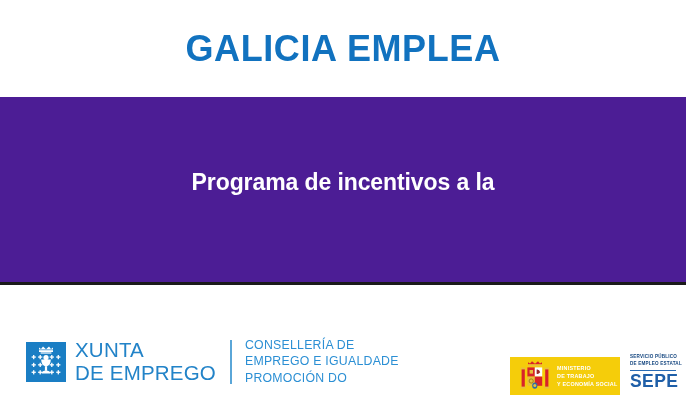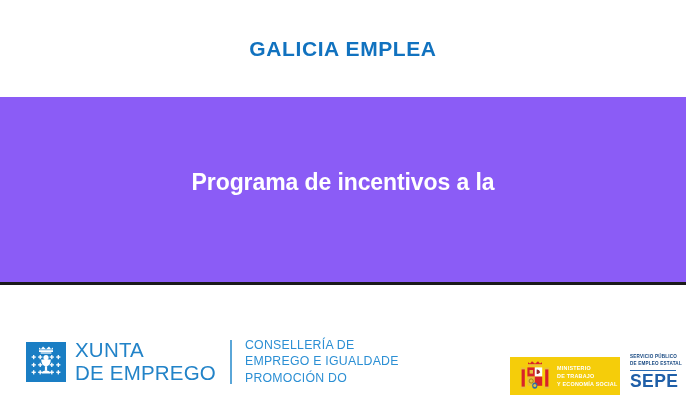--- a/index.html
+++ b/index.html
@@ -25,34 +25,34 @@
 
   
   .header {
     height: 97px;
     display: flex;
     align-items: center;
     justify-content: center;
     background: #ffffff;
   }
   .header-title {
-    font-size: 21px;
+    font-size: 36px;
     font-weight: bold;
     color: #1172bf;
     letter-spacing: 0.6px;
     line-height: 1;
     text-align: center;
     white-space: nowrap;
   }
 
   
   .banner {
     position: relative;
     height: 188px;
-    background: #8b5cf6;
+    background: #4c1d95;
     border-bottom: 3px solid #1a1a1a;
     box-sizing: border-box;
     display: flex;
     flex-direction: column;
     align-items: center;
     justify-content: center;
   }
   .banner-lines {
     width: 100%;
     text-align: center;

